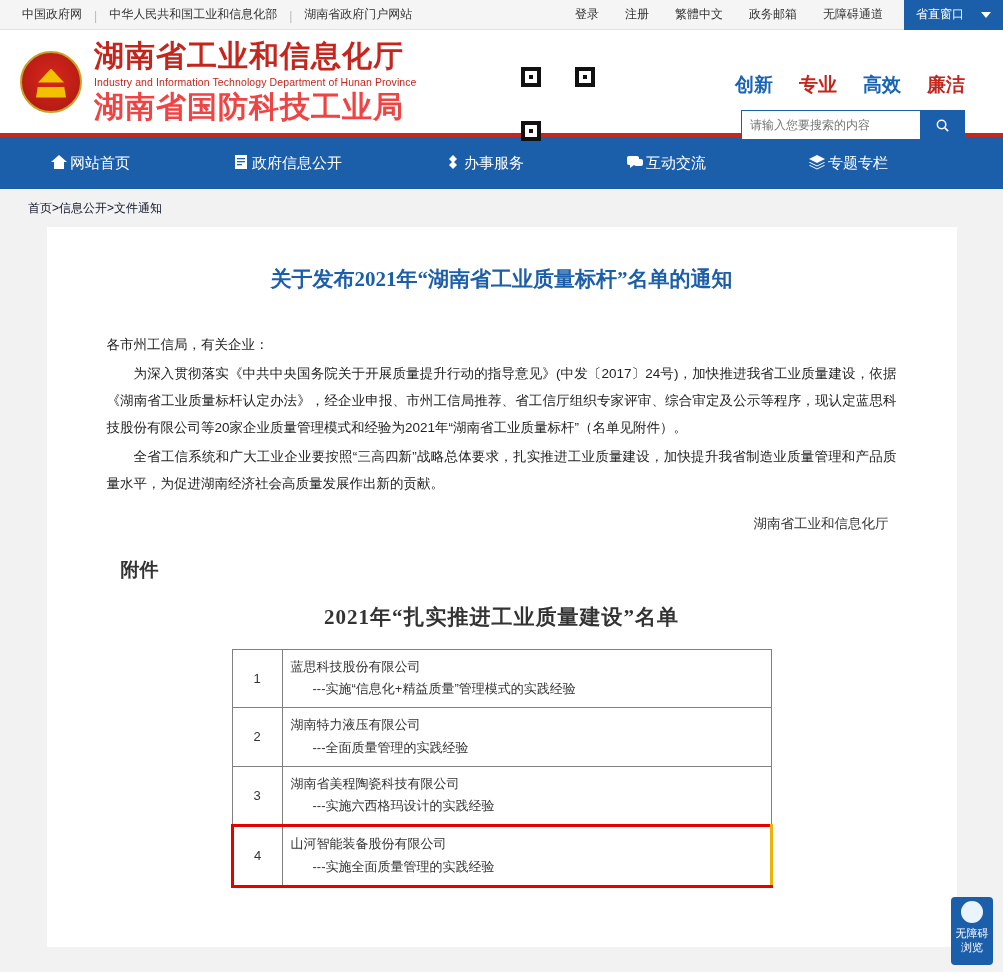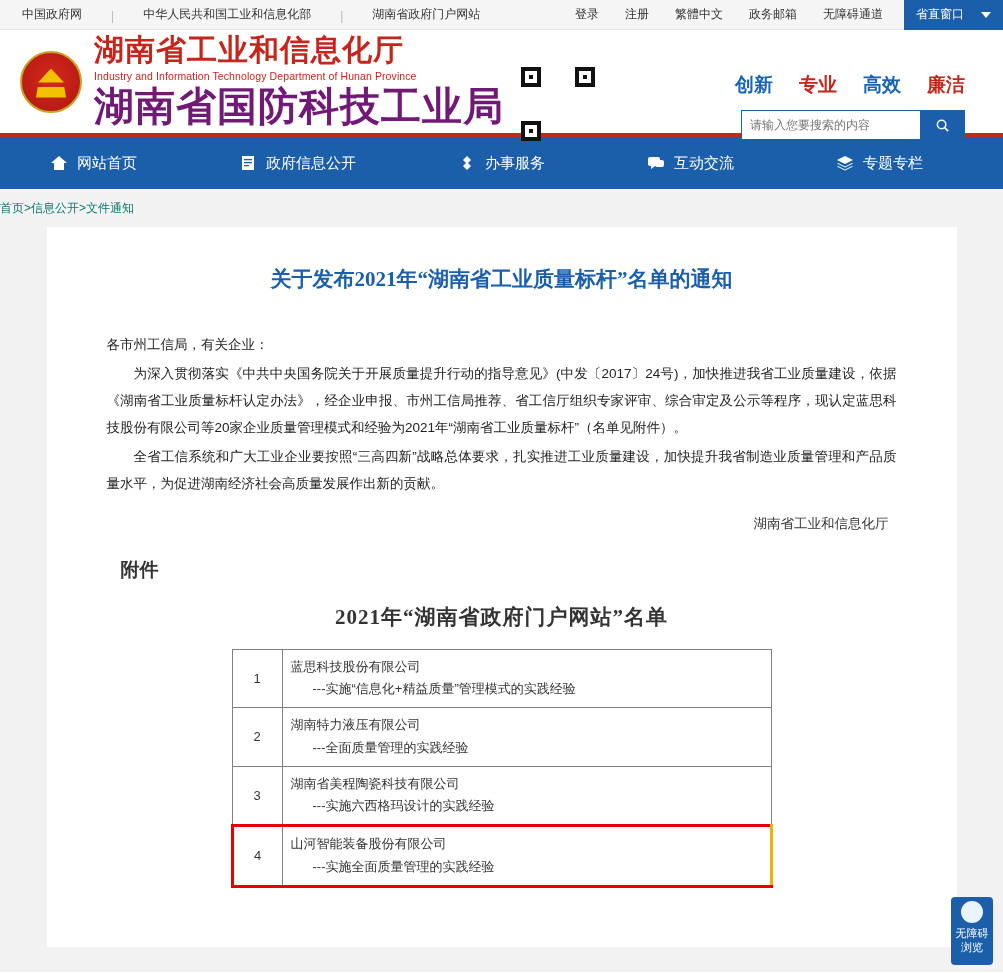--- a/index.html
+++ b/index.html
@@ -16,21 +16,21 @@
   .topbar {
     height: 30px;
     background: #f5f5f5;
     border-bottom: 1px solid #e2e2e2;
     display: flex;
     align-items: center;
     font-size: 12px;
     color: #333;
     padding-left: 10px;
   }
-  .topbar .left { display: flex; align-items: flex-end; gap: 17px; }
+  .topbar .left { display: flex; align-items: flex-end; gap: 0px; }
   .topbar .link { padding: 0 12px; color: #333; text-decoration: none; white-space: nowrap; }
   .topbar .sep { color: #bbb; }
   .topbar .right { margin-left: auto; display: flex; align-items: center; height: 30px; }
   .topbar .right .link { padding: 0 13px; }
   .gov-window {
     background: #1b5eaa;
     color: #fff;
     height: 30px;
     display: flex;
     align-items: center;
@@ -93,22 +93,22 @@
     line-height: 1.15;
     font-family: "Liberation Serif", serif;
   }
   .title-en {
     color: #c4261d;
     font-size: 10.5px;
     letter-spacing: 0.1px;
     margin: 3px 0 2px 0;
   }
   .title-cn2 {
-    color: #701a75;
-    font-size: 40px;
+    color: #ef4444;
+    font-size: 30px;
     font-weight: bold;
     letter-spacing: 1px;
     line-height: 1.15;
     font-family: "Liberation Serif", serif;
   }
   .qr-wrap { position: absolute; left: 521px; top: 37px; width: 74px; height: 74px; }
   .qr-wrap .fin {
     position: absolute; width: 20px; height: 20px;
     border: 4px solid #111; background: #fff;
   }
@@ -161,36 +161,37 @@
   .mainnav {
     height: 52px;
     background: #1b5eaa;
     display: flex;
     align-items: center;
     color: #fff;
     font-size: 15px;
     padding-left: 50px;
   }
   .nav-item {
-    display: flex; align-items: center; gap: 9px;
+    display: flex; gap: 2px;
     padding: 0 40px 0 0;
     margin-right: 62px;
     white-space: nowrap;
   }
   .nav-item:last-child { margin-right: 0; }
   .nav-ico { width: 18px; height: 16px; display: inline-block; position: relative; }
 
   
   .crumbbar {
     height: 38px;
     background: #f2f2f2;
     display: flex;
     align-items: center;
+    padding-left: 28px;
     font-size: 12px;
-    color: #0f766e;
+    color: #0f172a;
   }
 
   
   .page-bg { background: #f2f2f2; padding: 0 0 0 0; height: 745px; }
   .card {
     width: 910px;
     margin: 0 auto;
     background: #fff;
     min-height: 720px;
     padding: 30px 38px 0 38px;
@@ -415,21 +416,21 @@
       <p class="indent">全省工信系统和广大工业企业要按照“三高四新”战略总体要求，扎实推进工业质量建设，加快提升我省制造业质量管理和产品质量水平，为促进湖南经济社会高质量发展作出新的贡献。</p>
     </div>
 
 
     <div class="sign">
       <div>湖南省工业和信息化厅</div>
     </div>
 
     <div class="attach-head">附件</div>
 
-    <div class="list-title">2021年“湖南省政府门户网站”名单</div>
+    <div class="list-title">2021年“扎实推进工业质量建设”名单</div>
 
     <table class="list">
       <tbody>
         <tr>
           <td class="num">1</td>
           <td class="cell">
             <span class="co-name">蓝思科技股份有限公司</span>
             <span class="co-desc">---实施“信息化+精益质量”管理模式的实践经验</span>
           </td>
         </tr>

